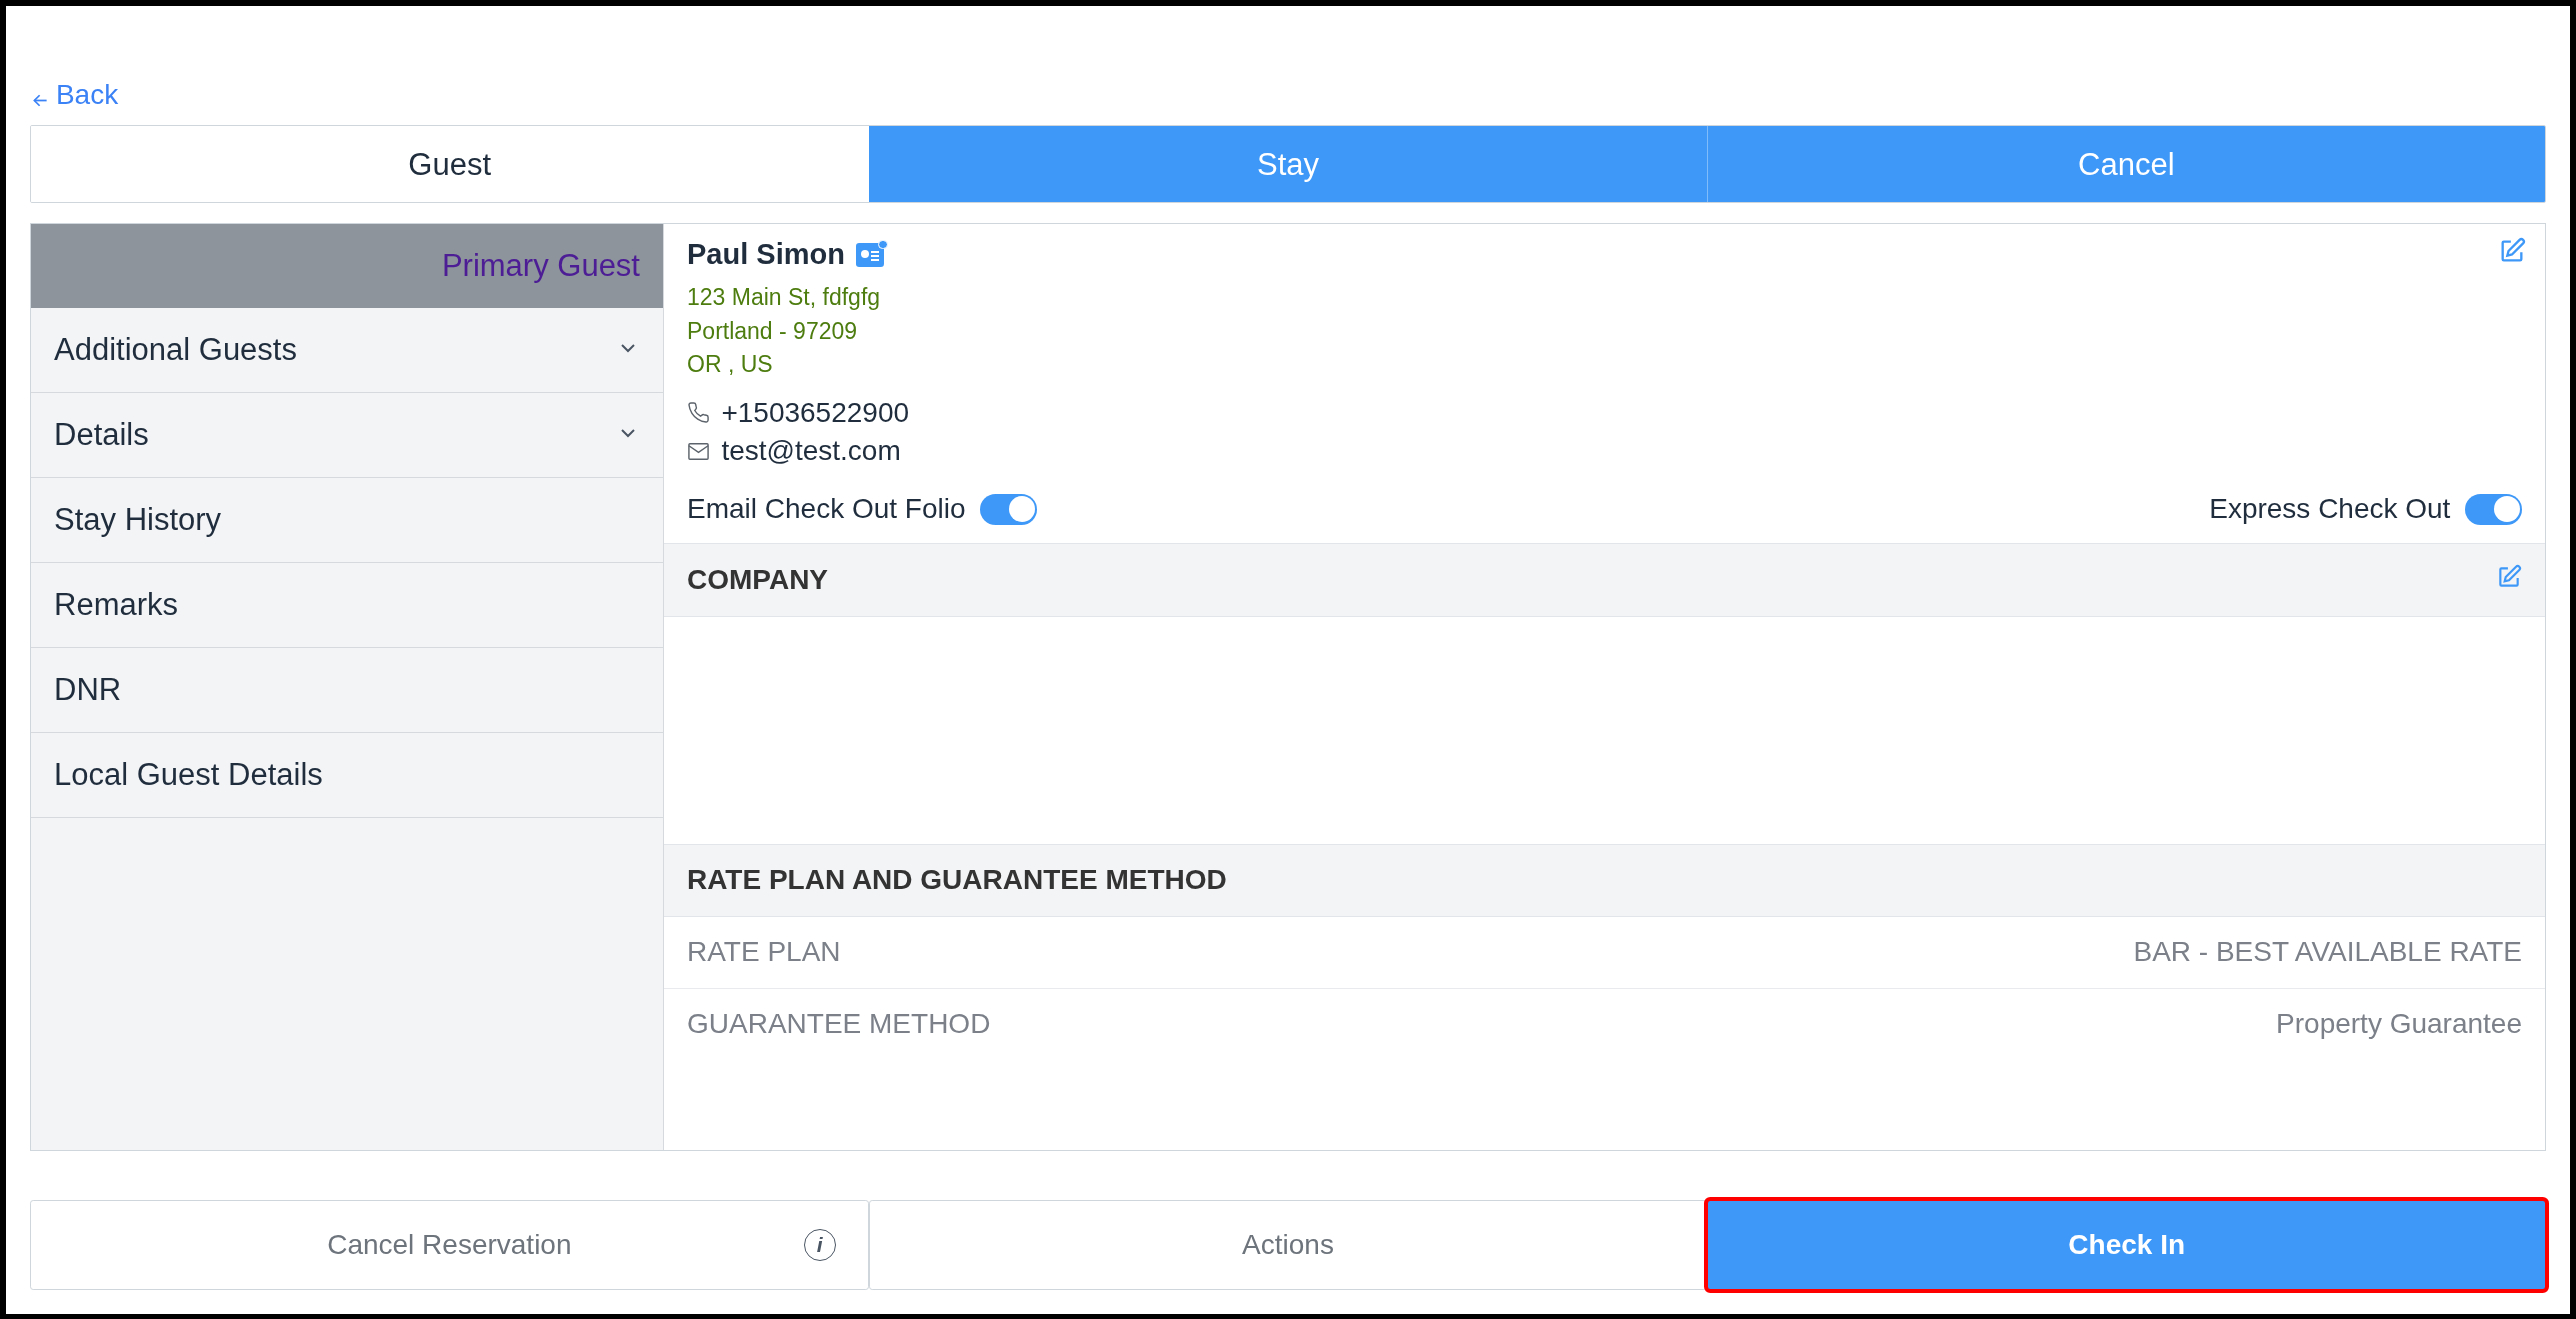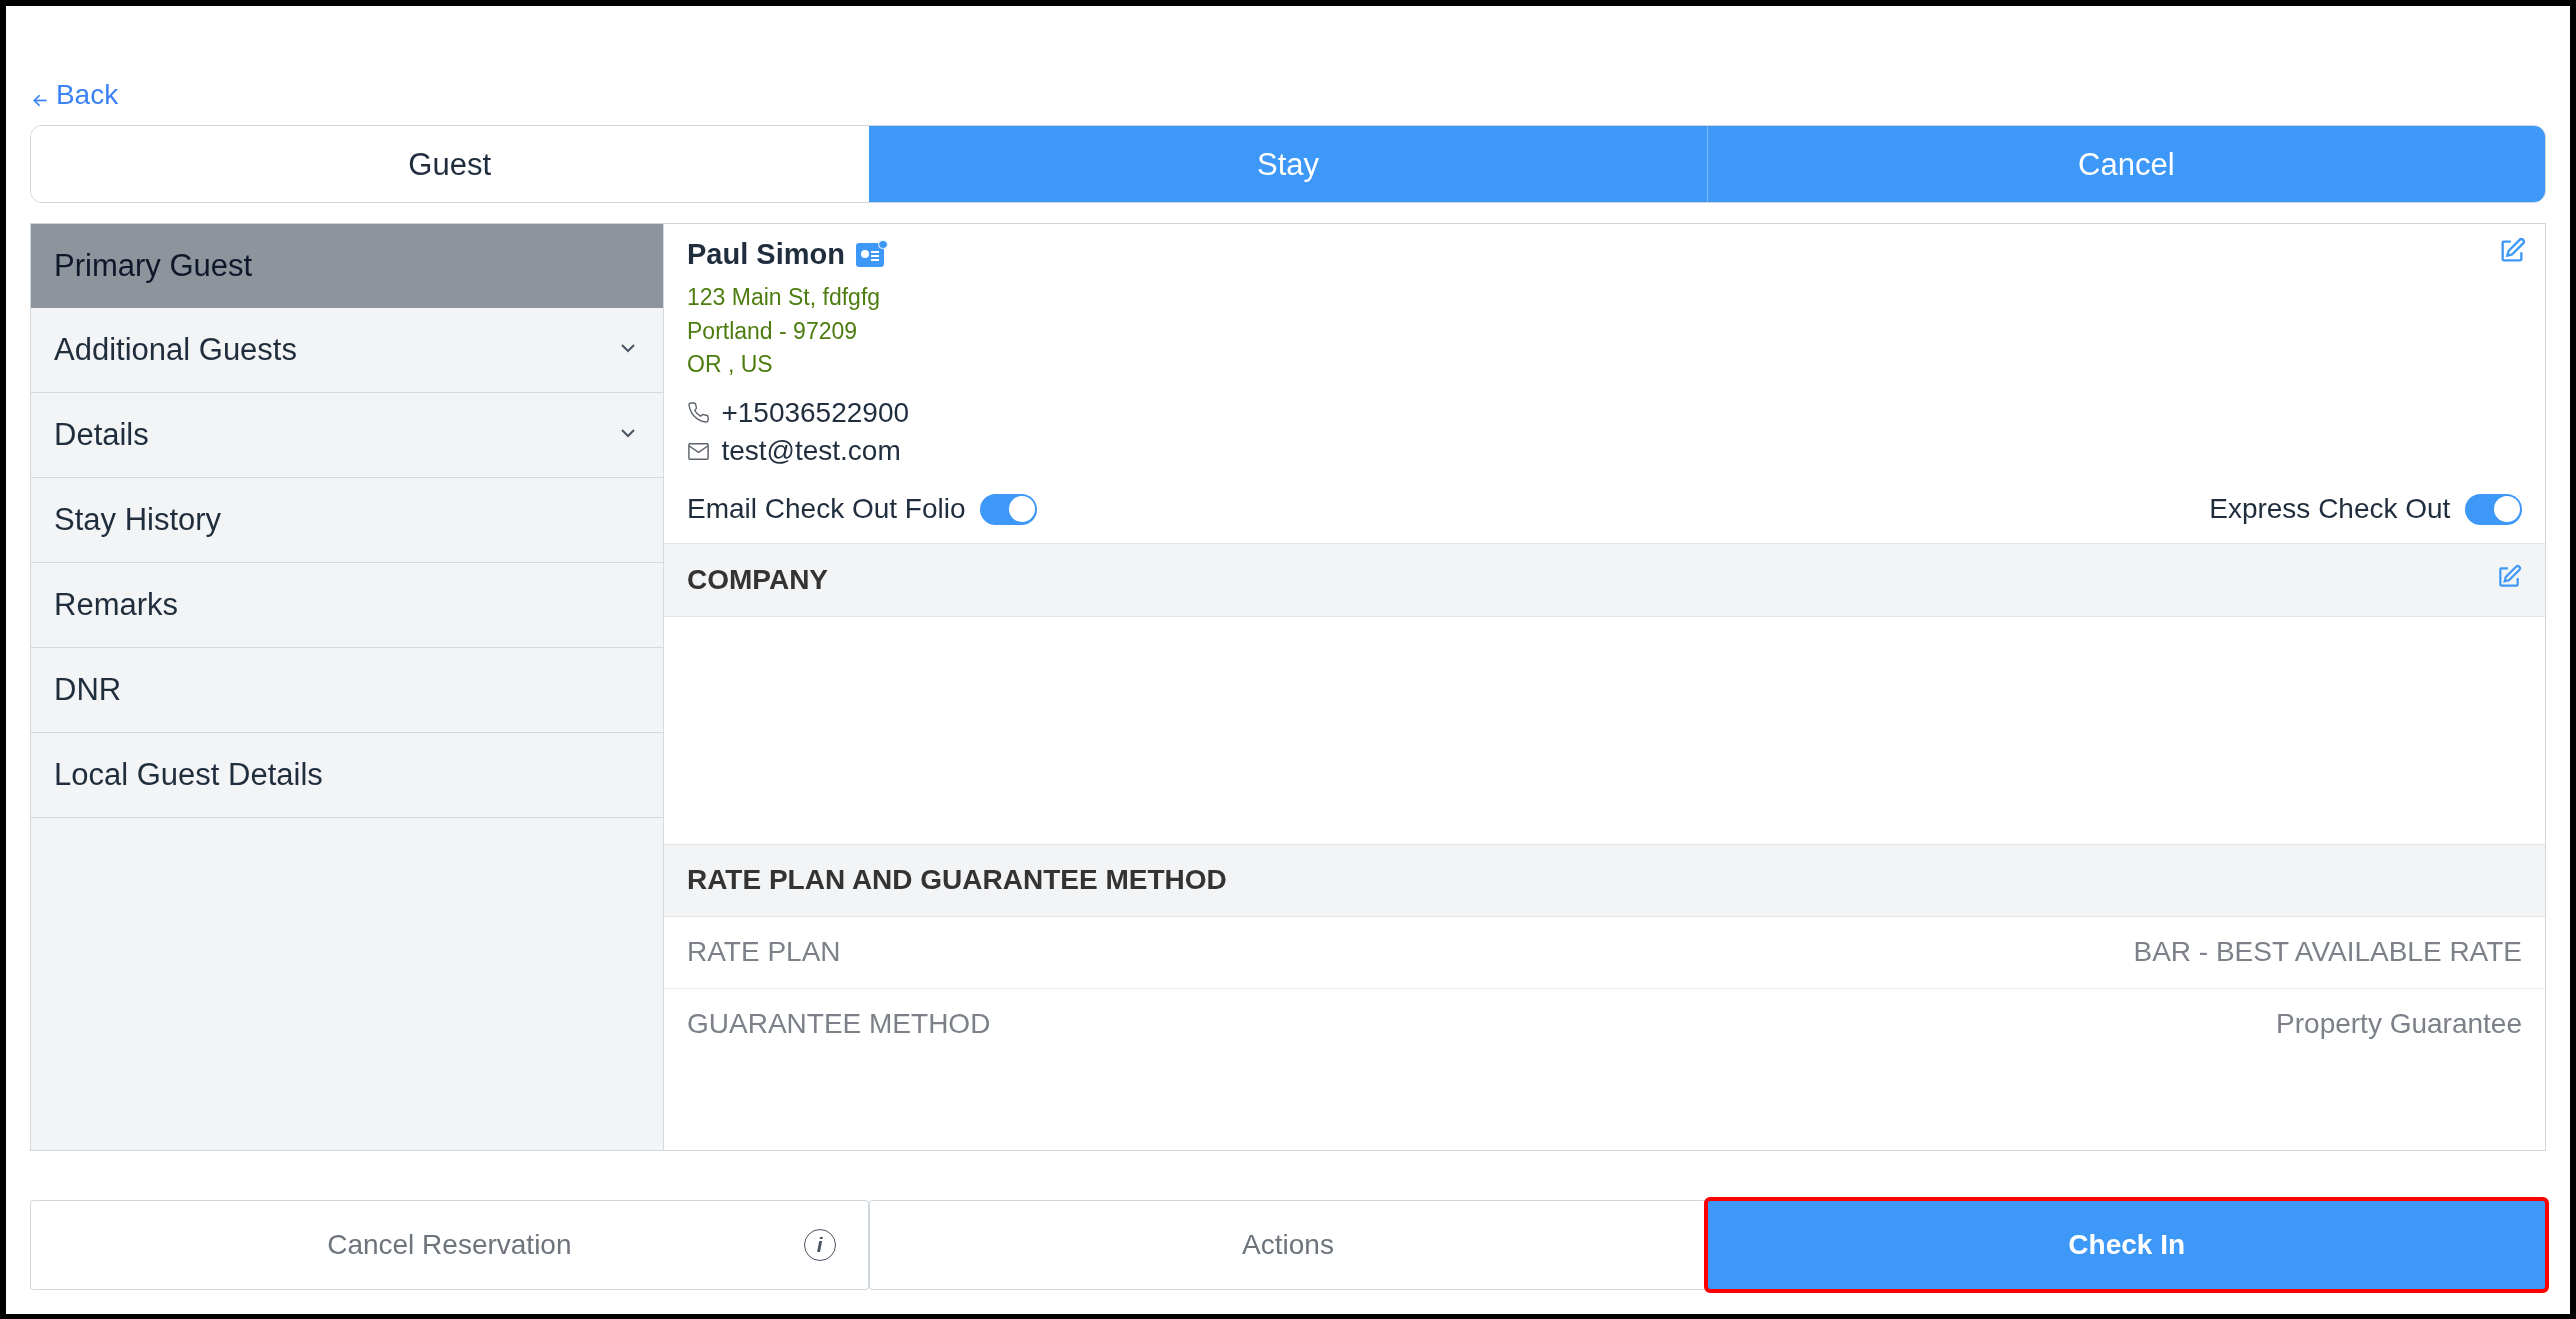--- a/index.html
+++ b/index.html
@@ -26,21 +26,21 @@
     padding: 6.5px 0 14.6px 0;
     width: fit-content;
     margin-top: 48px;
   }
   .back-link svg { width: 21px; height: 21px; }
 
   
   .top-tabs {
     display: flex;
     border: 0.8px solid #cfd6dc;
-    border-radius: 12px;
+    border-radius: 2px;
     overflow: hidden;
   }
   .top-tab {
     flex: 1;
     text-align: center;
     font-size: 31px;
     padding: 21px 0;
     cursor: pointer;
     background: #3E98F7;
     color: #fff;
@@ -77,22 +77,23 @@
     justify-content: space-between;
     padding: 24px 23px;
     font-size: 31px;
     color: #1f2d3d;
     border-bottom: 0.8px solid #d6dadf;
     cursor: pointer;
     background: #f3f4f6;
   }
   .side-item.selected {
     background: #8d949b;
-    color: #0f172a;
+    color: #4c1d95;
     border-bottom: none;
+    justify-content: flex-end;
   }
   .side-item .chev { color: #4a5563; }
   .side-item .chev svg { width: 24px; height: 24px; }
 
   
   .detail-outer {
     flex: 1;
     display: flex;
     flex-direction: column;
     overflow: hidden;

